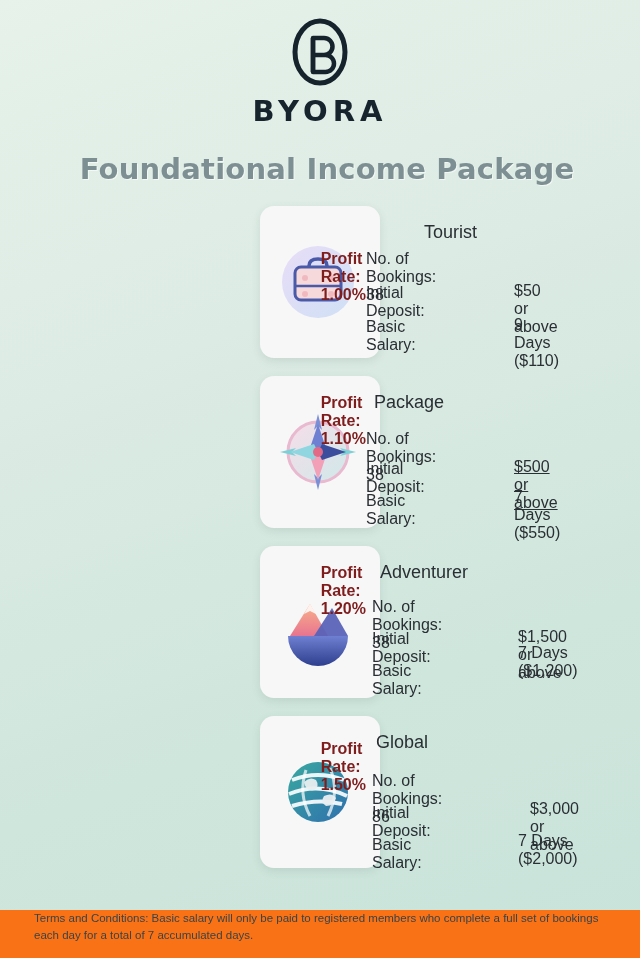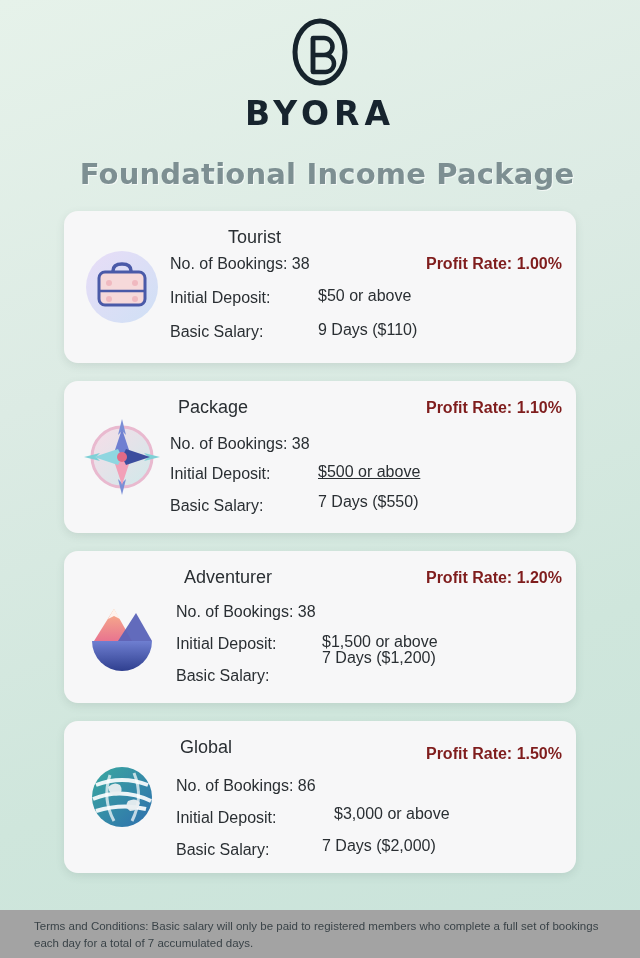--- a/index.html
+++ b/index.html
@@ -20,21 +20,21 @@
     display: flex;
     flex-direction: column;
     align-items: center;
   }
   .logo-mark {
     width: 72px;
     height: 72px;
   }
   .brand-name {
     margin-top: 6px;
-    font-size: 33px;
+    font-size: 29px;
     font-weight: bold;
     letter-spacing: 5px;
     color: #17242e;
     font-family: "DejaVu Sans", sans-serif;
   }
 
   
   .page-title {
     margin-top: 24px;
     text-align: center;
@@ -47,20 +47,21 @@
     padding-left: 14px;
   }
 
   
   .cards {
     margin-top: 20px;
     padding: 0 64px;
     display: flex;
     flex-direction: column;
     gap: 18px;
+    align-items: center;
   }
   .card {
     background: #f7f7f8;
     border-radius: 14px;
     box-shadow: 0 3px 8px rgba(70,90,85,0.13);
     height: 152px;
     display: flex;
     align-items: center;
     padding: 0 14px 0 10px;
     position: relative;
@@ -134,22 +135,22 @@
   .c3 .r2-label    { left: 6px;   top: 74px; }
   .c3 .r2-value    { left: 164px; top: 70px; }
   .c3 .r3-label    { left: 6px;   top: 106px; }
   .c3 .r3-value    { left: 152px; top: 102px; }
 
   
   .footer {
     position: absolute;
     left: 0; right: 0; bottom: 0;
     height: 48px;
-    background: #a3a3a3;
-    padding: 8px 34px;
+    background: #f97316;
+    padding: 0 34px;
     font-size: 11.5px;
     line-height: 1.45;
     color: #3a4348;
   }
 </style>
 </head>
 <body>
 
 <div class="brand">
   <span class="logo-mark">

